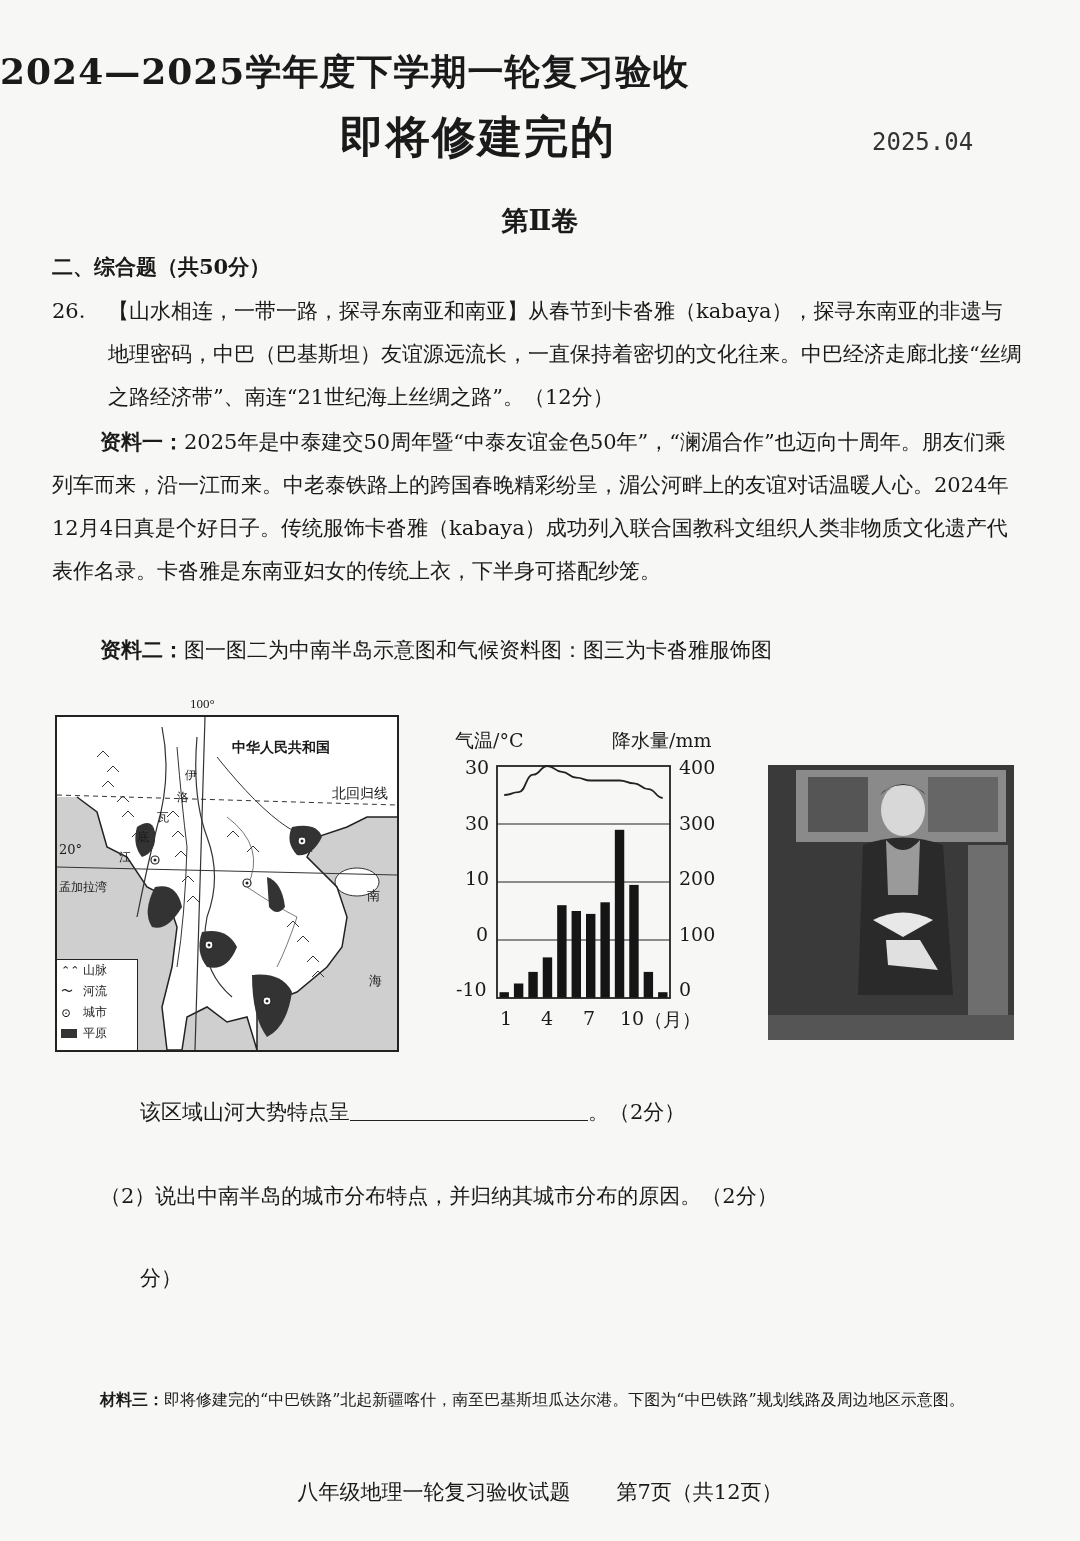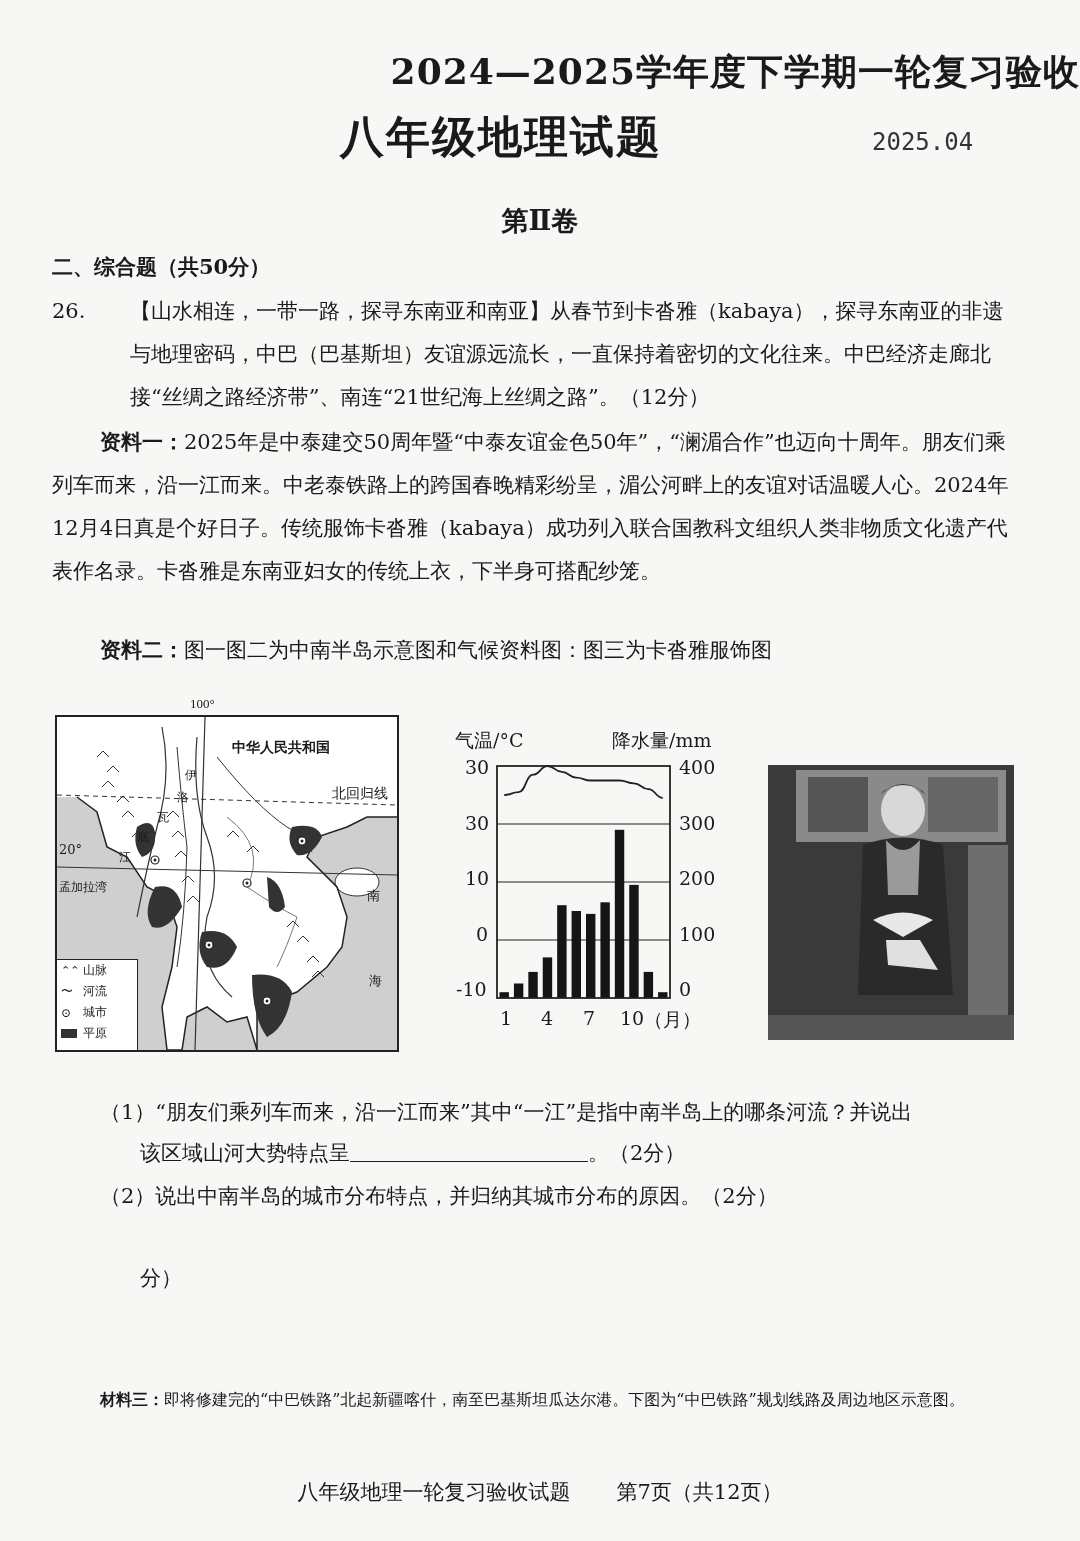--- a/index.html
+++ b/index.html
@@ -2,29 +2,29 @@
 <html><head>
 <meta charset="utf-8">
 <style>
   html, body { margin: 0; padding: 0; }
   body {
     width: 1080px; height: 1541px; position: relative; overflow: hidden;
     background: #f7f7f5; color: #1a1a1a;
     font-family: "DejaVu Serif", "Liberation Serif", serif;
   }
   .abs { position: absolute; }
-  .title1 { left: 0; width: 1080px; top: 48px; text-align: right; font-size: 36px; font-weight: bold; letter-spacing: 1px; }
+  .title1 { left: 0; width: 1080px; top: 48px; text-align: left; font-size: 36px; font-weight: bold; letter-spacing: 1px; }
   .title2 { left: 340px; top: 108px; font-size: 44px; font-weight: bold; letter-spacing: 2px; }
   .date { left: 872px; top: 128px; font-size: 24px; font-family: "DejaVu Sans Mono", monospace; color: #333; }
   .vol { left: 0; width: 1080px; top: 203px; text-align: center; font-size: 27px; font-weight: bold; }
   .section { left: 52px; top: 253px; font-size: 21px; font-weight: bold; }
   .para { font-size: 21px; line-height: 43px; }
   .q26 { left: 52px; top: 290px; width: 970px; }
   .q26 .num { position: absolute; left: 0; top: 0; }
-  .q26 .body { margin-left: 78px; }
+  .q26 .body { margin-left: 56px; }
   .mat1 { left: 52px; top: 420px; width: 965px; }
   .mat1 .lead { font-weight: bold; }
   .indent { text-indent: 48px; }
   .mat2 { left: 100px; top: 636px; font-size: 21px; }
   .mat2 .lead { font-weight: bold; }
   
   .map { left: 55px; top: 715px; width: 340px; height: 333px; border: 2px solid #222; background: #fff; overflow: hidden; }
   .deg100 { left: 190px; top: 696px; font-size: 13px; font-family: Liberation Serif, serif; }
   
   .chart-lbl { font-size: 19px; }
@@ -36,21 +36,21 @@
   .blank { display: inline-block; width: 238px; border-bottom: 1.5px solid #222; height: 22px; vertical-align: -2px; }
   .mat3 { left: 52px; top: 1378px; width: 965px; font-size: 16px; line-height: 44px; }
   .mat3 .lead { font-weight: bold; }
   .footer { left: 0; width: 1080px; top: 1478px; text-align: center; font-size: 21px; }
   .footer span + span { margin-left: 46px; }
 </style>
 </head>
 <body>
 
 <div class="abs title1">2024—2025学年度下学期一轮复习验收</div>
-<div class="abs title2">八年级地理试题</div>
+<div class="abs title2">即将修建完的</div>
 <div class="abs date">2025.04</div>
 <div class="abs vol">第Ⅱ卷</div>
 <div class="abs section">二、综合题（共50分）</div>
 
 <div class="abs para q26">
   <span class="num">26.</span>
   <div class="body">【山水相连，一带一路，探寻东南亚和南亚】从春节到卡沓雅（kabaya），探寻东南亚的非遗与地理密码，中巴（巴基斯坦）友谊源远流长，一直保持着密切的文化往来。中巴经济走廊北接“丝绸之路经济带”、南连“21世纪海上丝绸之路”。（12分）</div>
 </div>
 
 <div class="abs para mat1 indent"><span class="lead">资料一：</span><span>2025年是中泰建交50周年暨“中泰友谊金色50年”，“澜湄合作”也迈向十周年。朋友们乘列车而来，沿一江而来。中老泰铁路上的跨国春晚精彩纷呈，湄公河畔上的友谊对话温暖人心。2024年12月4日真是个好日子。传统服饰卡沓雅（kabaya）成功列入联合国教科文组织人类非物质文化遗产代表作名录。卡沓雅是东南亚妇女的传统上衣，下半身可搭配纱笼。</span></div>
@@ -197,21 +197,20 @@
     <path d="M112 30 Q135 8 158 30 Q150 20 135 20 Q120 20 112 30 Z" fill="#222"></path>
     <path d="M95 80 Q135 65 175 80 L185 230 L90 230 Z" fill="#2a2a2a"></path>
     <path d="M118 75 Q135 95 152 75 L150 130 L120 130 Z" fill="#9a9a9a"></path>
     <path d="M105 155 Q135 140 165 155 L135 172 Z" fill="#e8e8e8"></path>
     <path d="M118 175 L152 175 L170 205 L120 200 Z" fill="#e0e0e0"></path>
     <rect x="0" y="250" width="246" height="25" fill="#555"></rect>
   </svg>
 </div>
 
 <div class="abs qs" style="top:1092px;">
-  <div>（1）“朋友们乘列车而来，沿一江而来”其中“一江”是指中南半岛上的哪条河流？并说出</div>
   <div style="padding-left:40px;"><span>该区域山河大势特点呈</span><span class="blank"></span><span>。（2分）</span></div>
 </div>
 <div class="abs qs" style="top:1176px;">
   <div>（2）说出中南半岛的城市分布特点，并归纳其城市分布的原因。（2分）</div>
 </div>
 <div class="abs qs" style="top:1258px;">
   <div style="padding-left:40px;">分）</div>
 </div>
 
 <div class="abs mat3 indent"><span class="lead">材料三：</span><span>即将修建完的“中巴铁路”北起新疆喀什，南至巴基斯坦瓜达尔港。下图为“中巴铁路”规划线路及周边地区示意图。</span></div>

